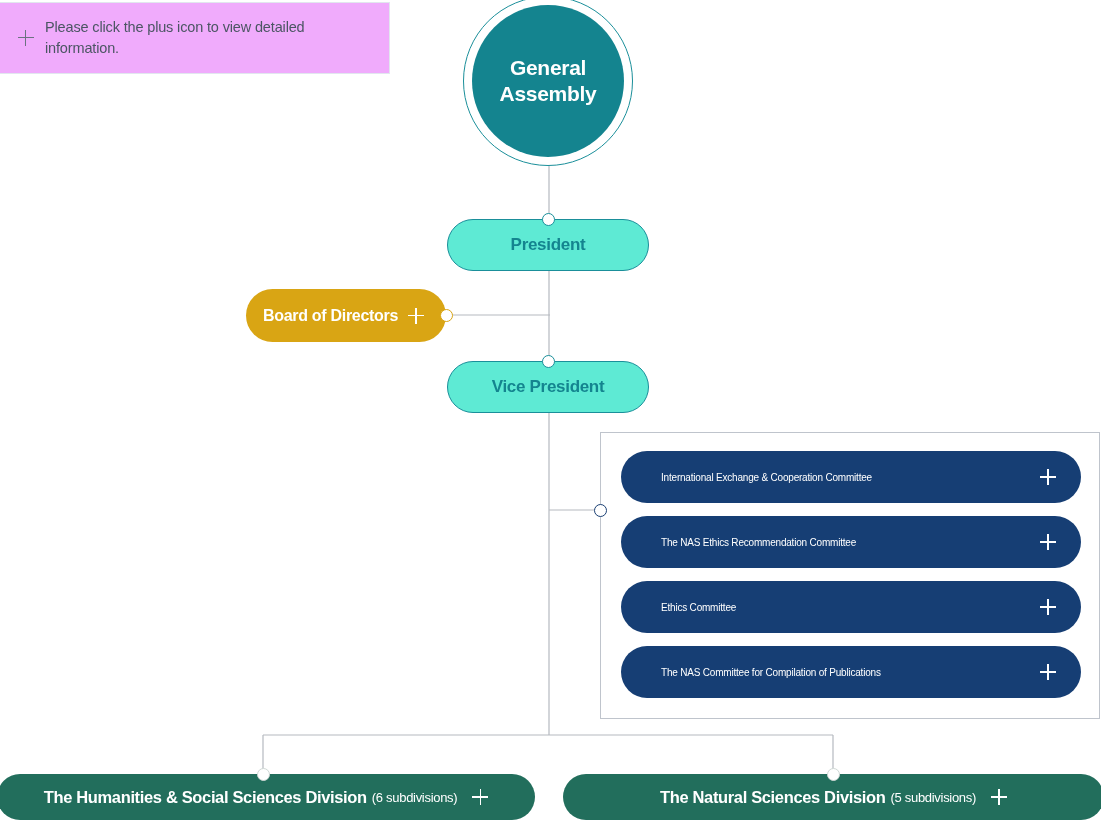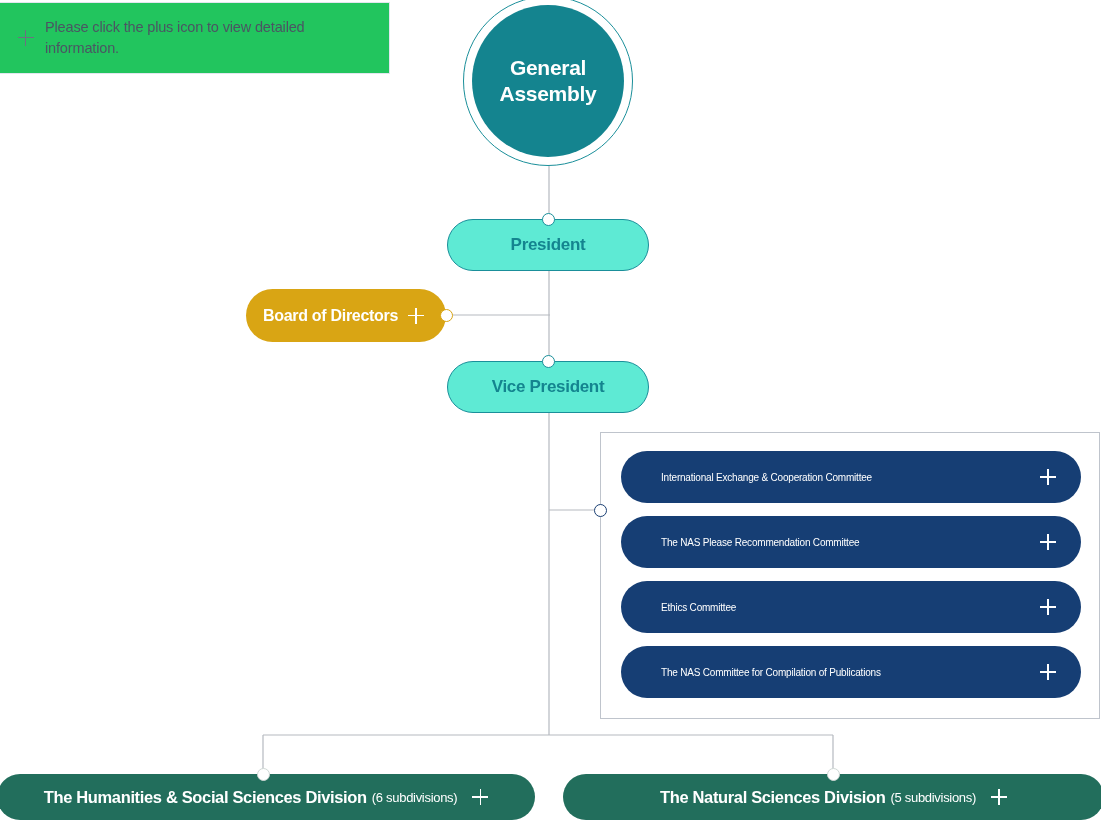--- a/index.html
+++ b/index.html
@@ -22,21 +22,21 @@
     left: 0; top: 0;
     width: 1101px; height: 825px;
     pointer-events: none;
   }
 
   
   .info-box {
     position: absolute;
     left: 0; top: 2px;
     width: 390px; height: 72px;
-    background: #22c55e;
+    background: #f0abfc;
     border: 1px solid #e2e6ef;
     border-left: none;
     display: flex;
     align-items: center;
     padding: 0 14px 0 18px;
   }
   .info-plus {
     flex: 0 0 auto;
     width: 16px; height: 16px;
     position: relative;
@@ -262,21 +262,21 @@
   </div>
 
   <div id="committee-container">
 
     <div class="committee-pill">
       <span class="lbl">International Exchange &amp; Cooperation Committee</span>
       <span class="plus"></span>
     </div>
 
     <div class="committee-pill">
-      <span class="lbl">The NAS Please Recommendation Committee</span>
+      <span class="lbl">The NAS Ethics Recommendation Committee</span>
       <span class="plus"></span>
     </div>
 
     <div class="committee-pill">
       <span class="lbl">Ethics Committee</span>
       <span class="plus"></span>
     </div>
 
     <div class="committee-pill">
       <span class="lbl">The NAS Committee for Compilation of Publications</span>

